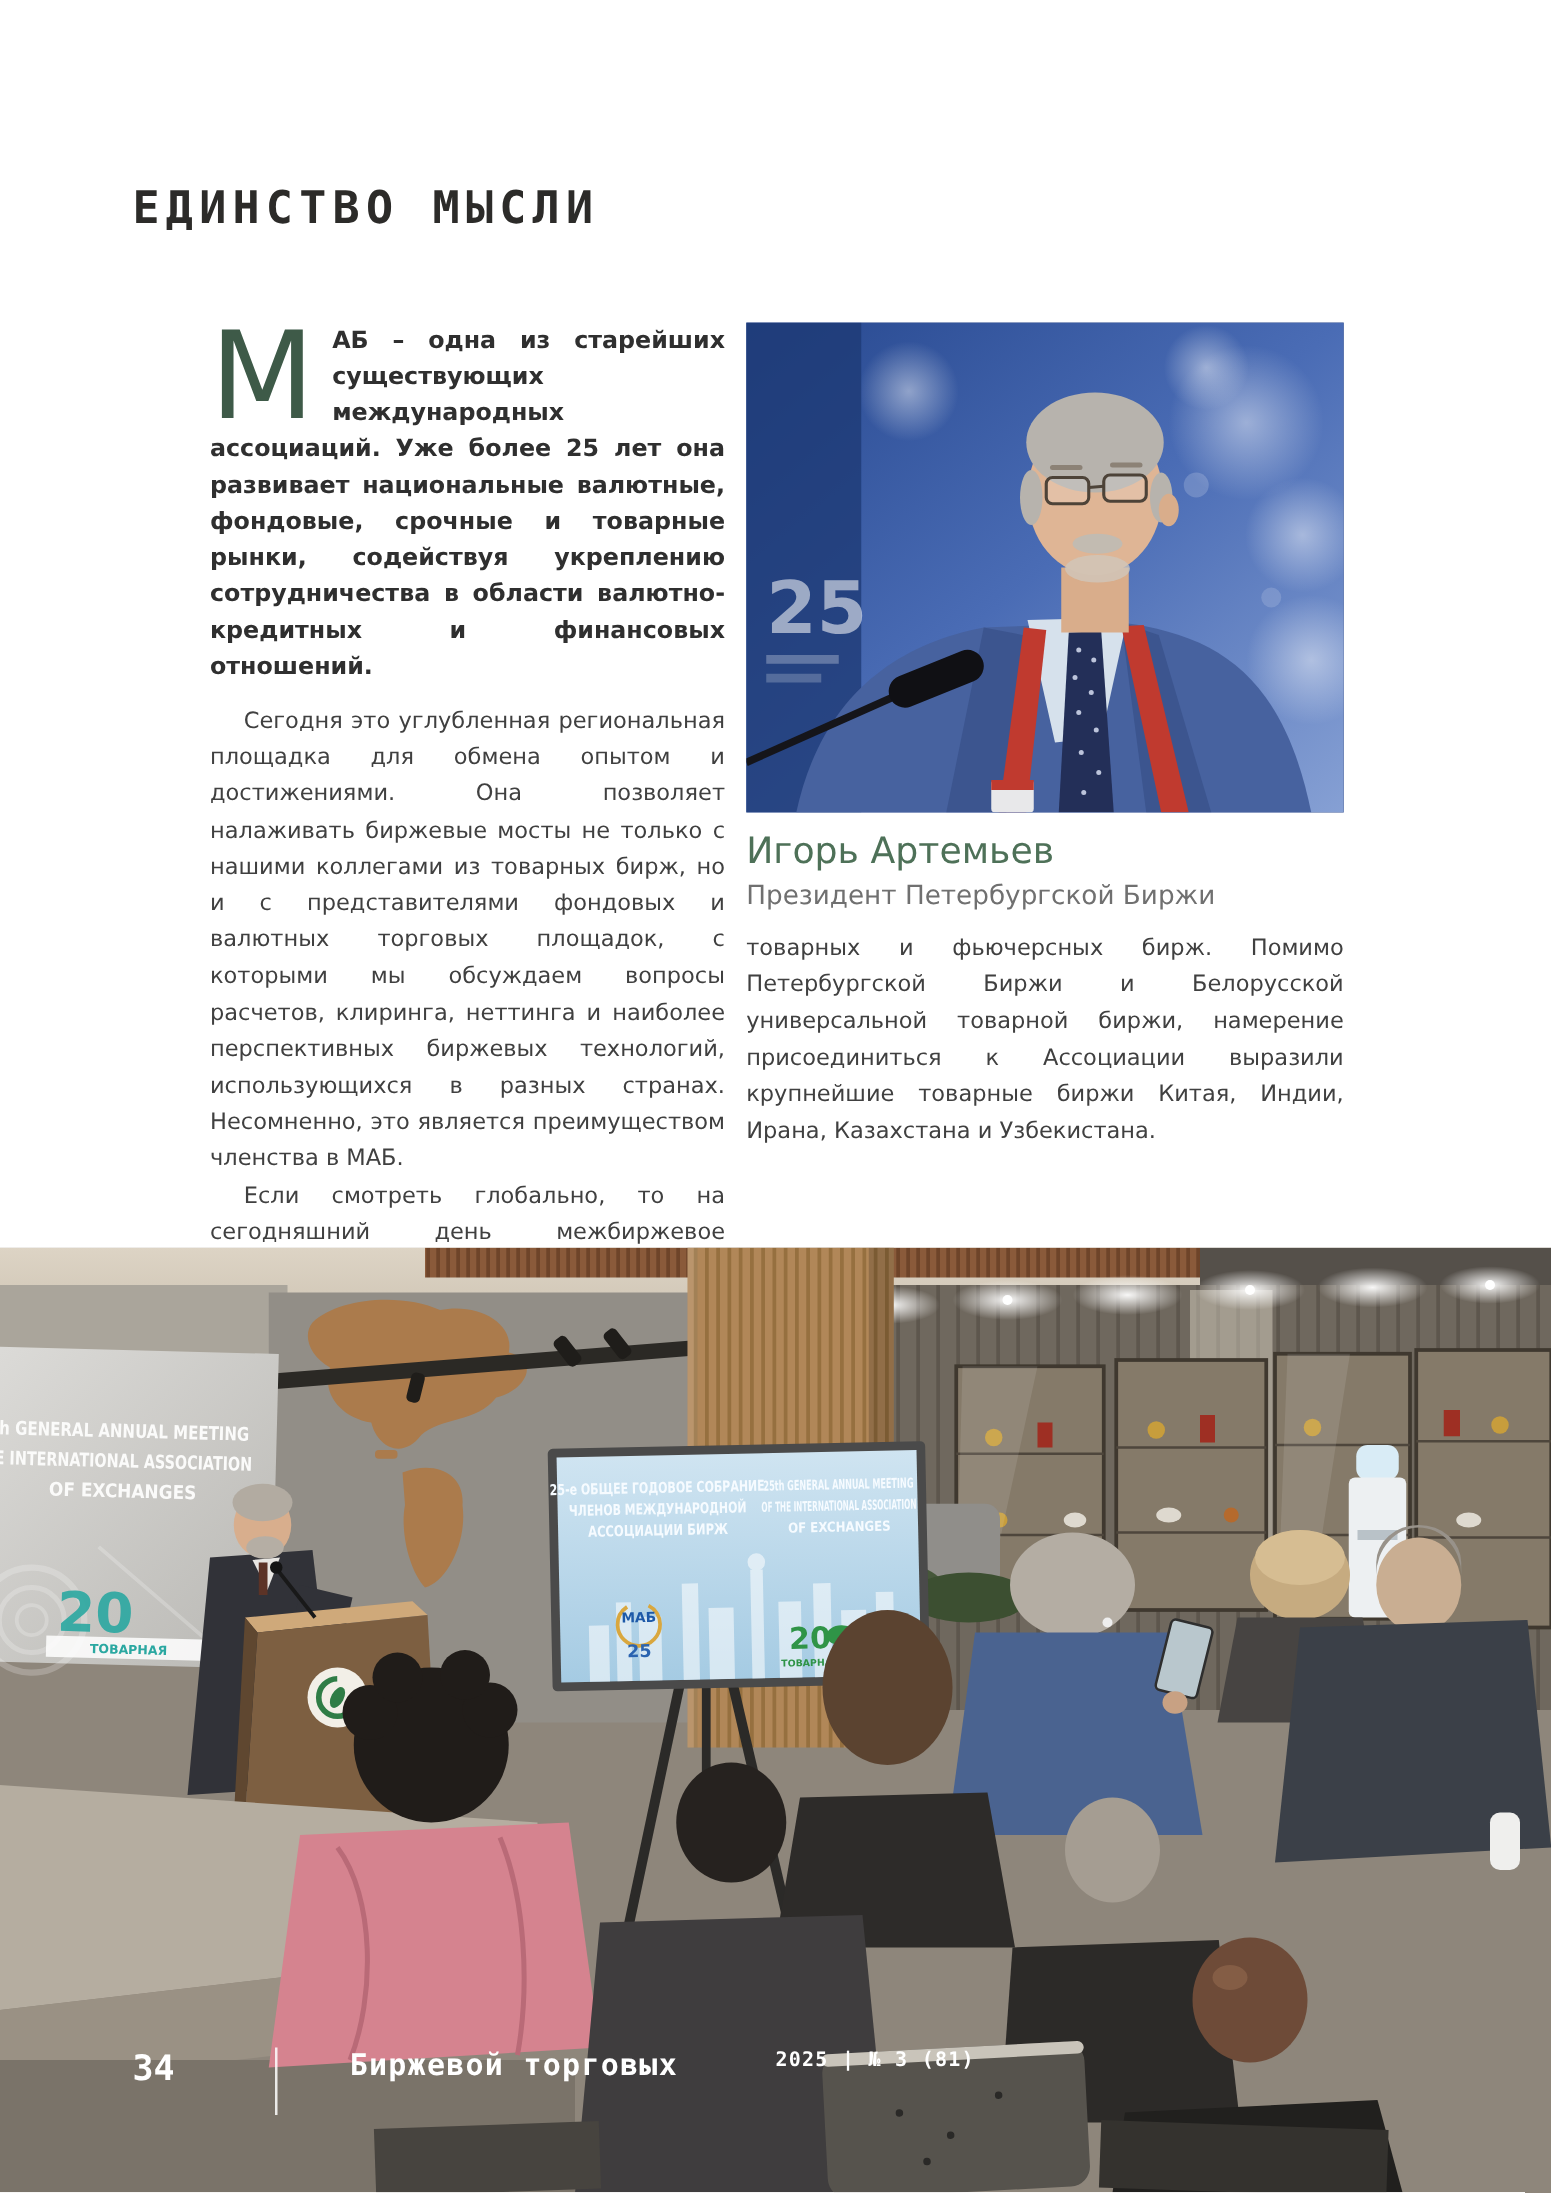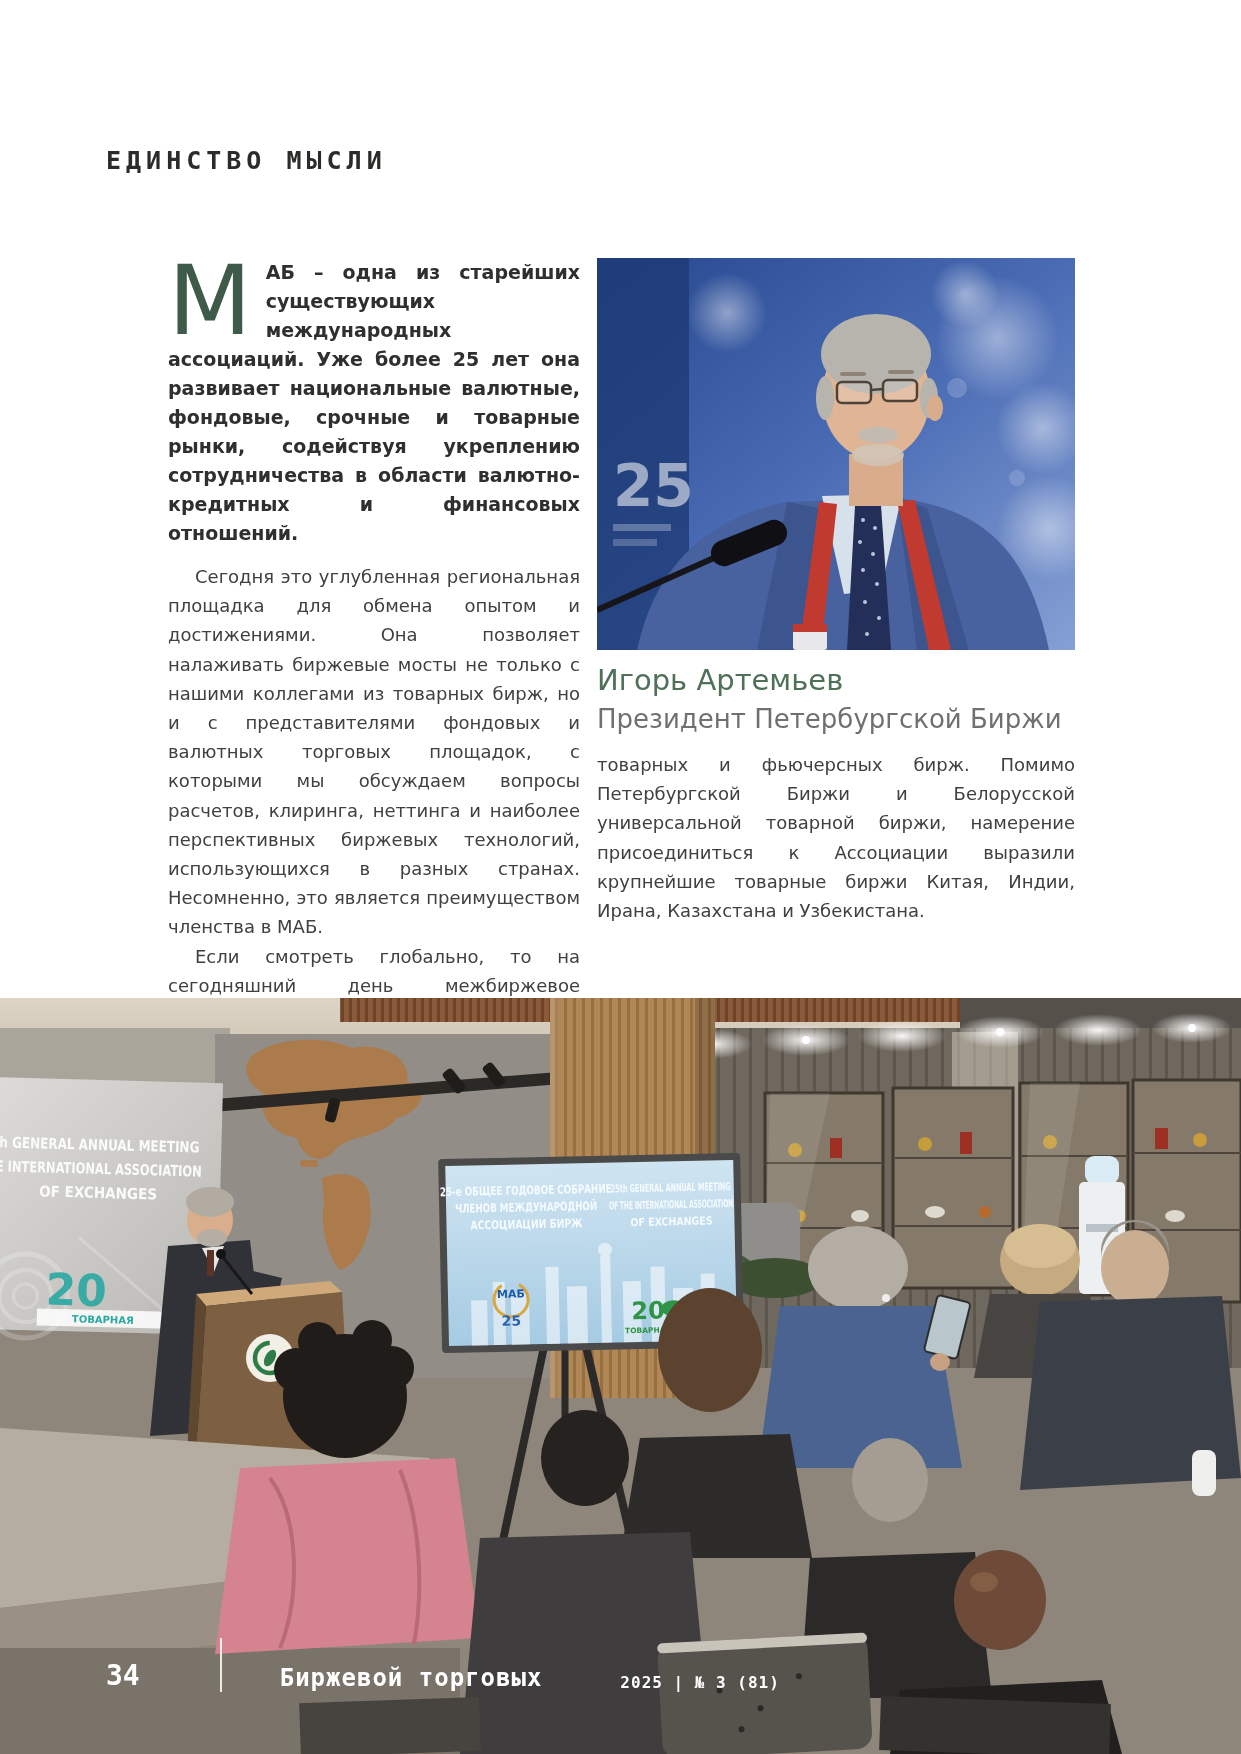--- a/index.html
+++ b/index.html
@@ -1,43 +1,43 @@
 <!DOCTYPE html>
 <html><head>
 <meta charset="utf-8">
 <style>
   html,body { margin:0; padding:0; background:#ffffff; }
   .page { position:relative; width:1241px; height:1754px; background:#ffffff; overflow:hidden;
           font-family:"DejaVu Sans","Liberation Sans",sans-serif; }
 
   .kicker { position:absolute; left:106px; top:146px;
             font-family:"DejaVu Sans Mono","Liberation Mono",monospace;
-            font-weight:700; font-size:25px; letter-spacing:5px; color:#2c2b29; }
+            font-weight:700; font-size:36px; letter-spacing:5px; color:#2c2b29; }
 
   .col { position:absolute; top:258px; }
   .col-left  { left:168px; width:412px; }
   .col-right { left:597px; width:478px; }
 
   p { margin:0; }
   .lead { font-weight:700; font-size:19px; line-height:29px; color:#2f2f2f;
           text-align:justify; margin-bottom:14px; }
   .dropcap { float:left; font-size:97px; line-height:77px; padding:4px 14px 0 0;
              color:#3e5a48; font-weight:400; }
   .body { font-size:18px; line-height:29.2px; color:#404040; text-align:justify; }
   .indent { text-indent:27px; }
   .force-last { text-align-last:justify; }
 
   .portrait { width:478px; height:392px; overflow:hidden; background:#34508f; }
   .cap-name  { margin-top:13px; font-size:29px; color:#4e7158; }
-  .cap-title { margin-top:7px;  font-size:26px; color:#707070; margin-bottom:16px; }
+  .cap-title { margin-top:7px;  font-size:21px; color:#707070; margin-bottom:16px; }
 
   .photo { position:absolute; left:0; top:998px; width:1241px; height:756px; overflow:hidden; }
   .photo svg { display:block; }
 
-  .footer { position:absolute; left:106px; top:1638px; z-index:5; display:flex; align-items:flex-end;
+  .footer { position:absolute; left:106px; top:1638px; z-index:5; display:flex; align-items:flex-start;
             font-family:"DejaVu Sans Mono","Liberation Mono",monospace; font-weight:700; color:#ffffff;gap:36px; }
   .footer .pn    { font-size:28px; }
   .footer .vbar  { display:inline-block; width:2px; height:54px; background:rgba(255,255,255,.85);
                    margin:0 22px 0 44px; }
   .footer .pub   { font-size:24px; letter-spacing:1px; }
   .footer .issue { font-size:16px; letter-spacing:1px; margin-left:42px; }
 </style>
 </head>
 <body>
 

